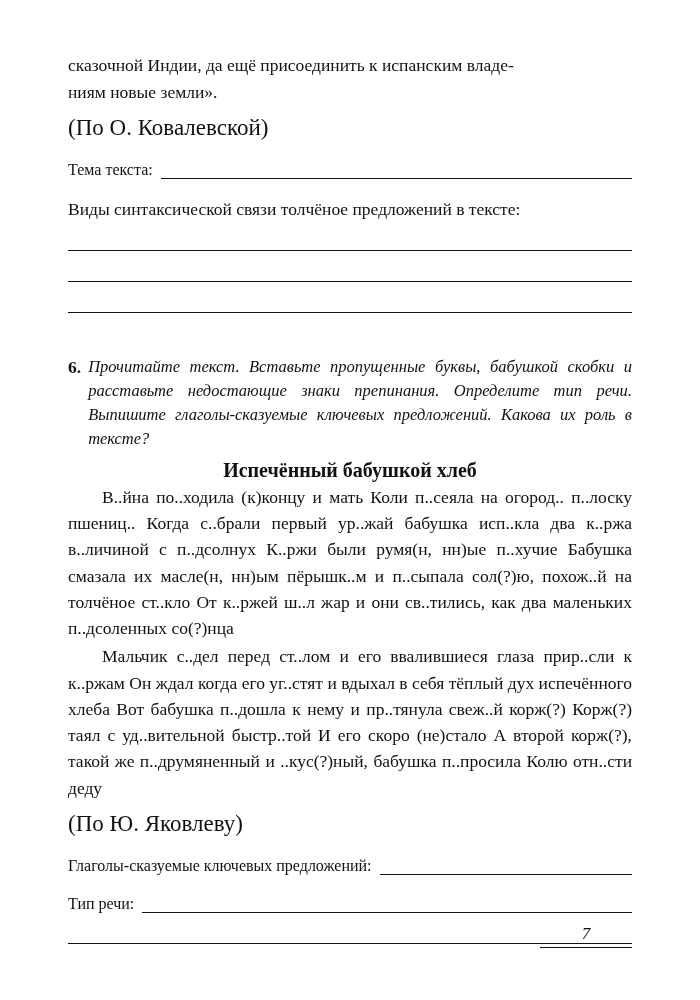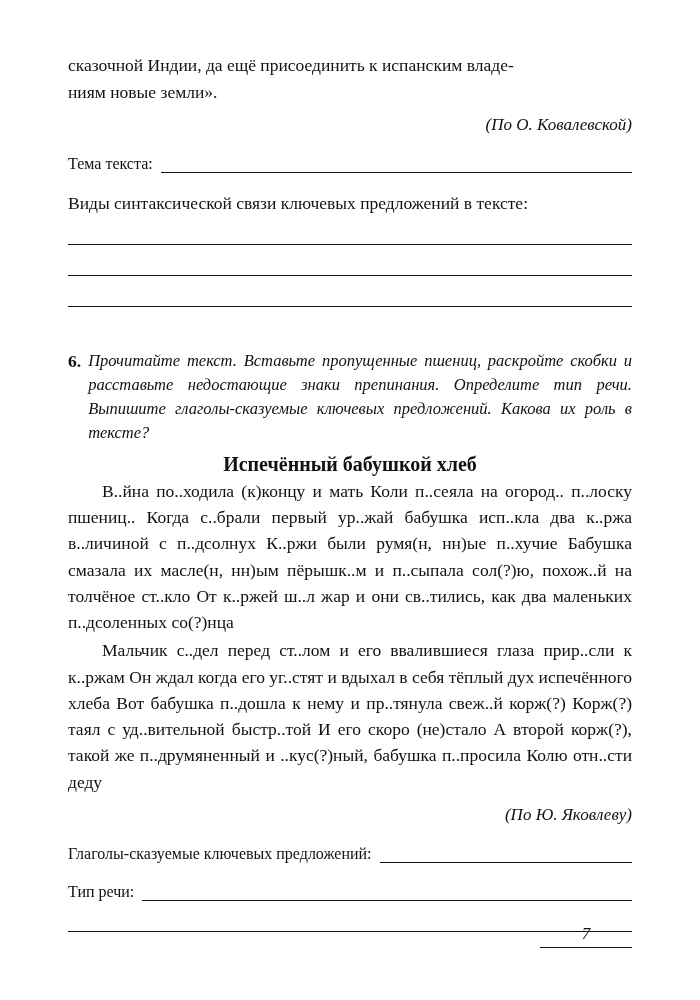--- a/index.html
+++ b/index.html
@@ -21,23 +21,21 @@
     box-sizing: border-box;
     padding: 52px 68px 56px 68px;
   }
   .cont-para {
     font-size: 17.5px;
     line-height: 1.52;
     text-align: justify;
     margin: 0 0 2px 0;
   }
   .attrib {
-    font-style: italic;
-    font-size: 17px;
-    text-align: right;
+    font-size: 23px;
     margin: 10px 0 0 0;
   }
   .field-row {
     display: flex;
     align-items: flex-end;
     margin-top: 20px;
     font-size: 16px;
   }
   .field-label {
     white-space: nowrap;
@@ -120,29 +118,29 @@
     <span>ниям новые земли».</span>
   </p>
 
   <p class="attrib">(По О. Ковалевской)</p>
 
   <div class="field-row">
     <span class="field-label">Тема текста:</span>
     <span class="rule"></span>
   </div>
 
-  <div class="label-line">Виды синтаксической связи ключевых предложений в тексте:</div>
+  <div class="label-line">Виды синтаксической связи толчёное предложений в тексте:</div>
 
   <div class="rule-full"></div>
   <div class="rule-full"></div>
   <div class="rule-full"></div>
 
   <div class="task">
     <span class="task-num">6.</span>
-    <span class="task-text">Прочитайте текст. Вставьте пропущенные пшениц, раскройте скобки и расставьте недостающие знаки препинания. Определите тип речи. Выпишите глаголы-сказуемые ключевых предложений. Какова их роль в тексте?</span>
+    <span class="task-text">Прочитайте текст. Вставьте пропущенные буквы, бабушкой скобки и расставьте недостающие знаки препинания. Определите тип речи. Выпишите глаголы-сказуемые ключевых предложений. Какова их роль в тексте?</span>
   </div>
 
   <div class="subtitle">Испечённый бабушкой хлеб</div>
 
   <p class="body-text">В..йна по..ходила (к)концу и мать Коли п..сеяла на огород.. п..лоску пшениц.. Когда с..брали первый ур..жай бабушка исп..кла два к..ржа в..личиной с п..дсолнух К..ржи были румя(н, нн)ые п..хучие Бабушка смазала их масле(н, нн)ым пёрышк..м и п..сыпала сол(?)ю, похож..й на толчёное ст..кло От к..ржей ш..л жар и они св..тились, как два маленьких п..дсоленных со(?)нца</p>
   <p class="body-text">Мальчик с..дел перед ст..лом и его ввалившиеся глаза прир..сли к к..ржам Он ждал когда его уг..стят и вдыхал в себя тёплый дух испечённого хлеба Вот бабушка п..дошла к нему и пр..тянула свеж..й корж(?) Корж(?) таял с уд..вительной быстр..той И его скоро (не)стало А второй корж(?), такой же п..друмяненный и ..кус(?)ный, бабушка п..просила Колю отн..сти деду</p>
 
   <p class="attrib">(По Ю. Яковлеву)</p>
 
   <div class="field-row">

